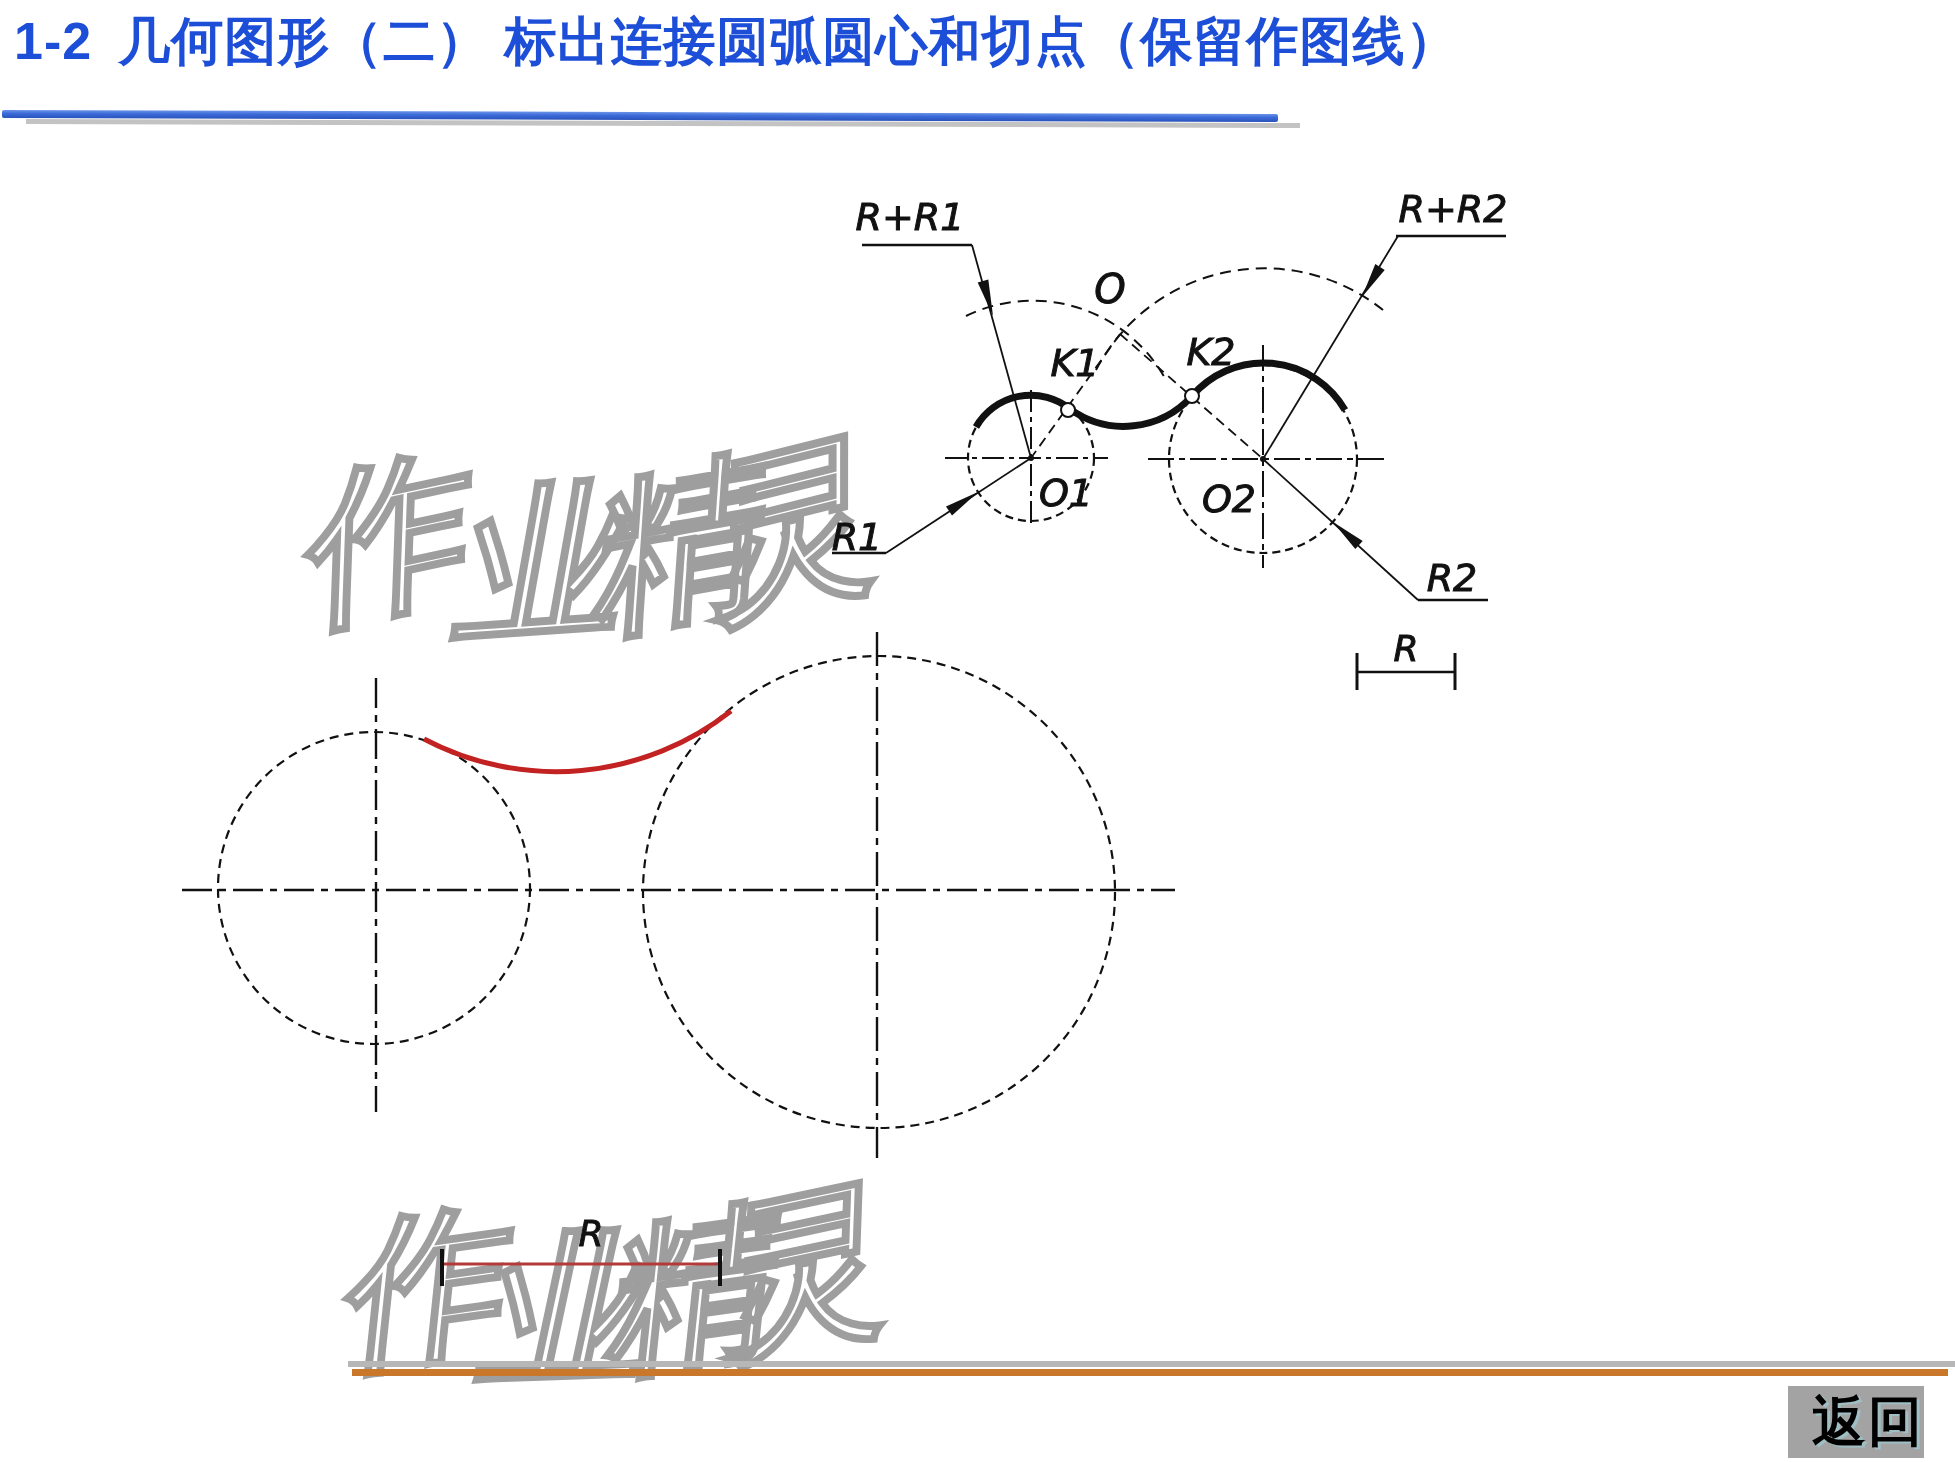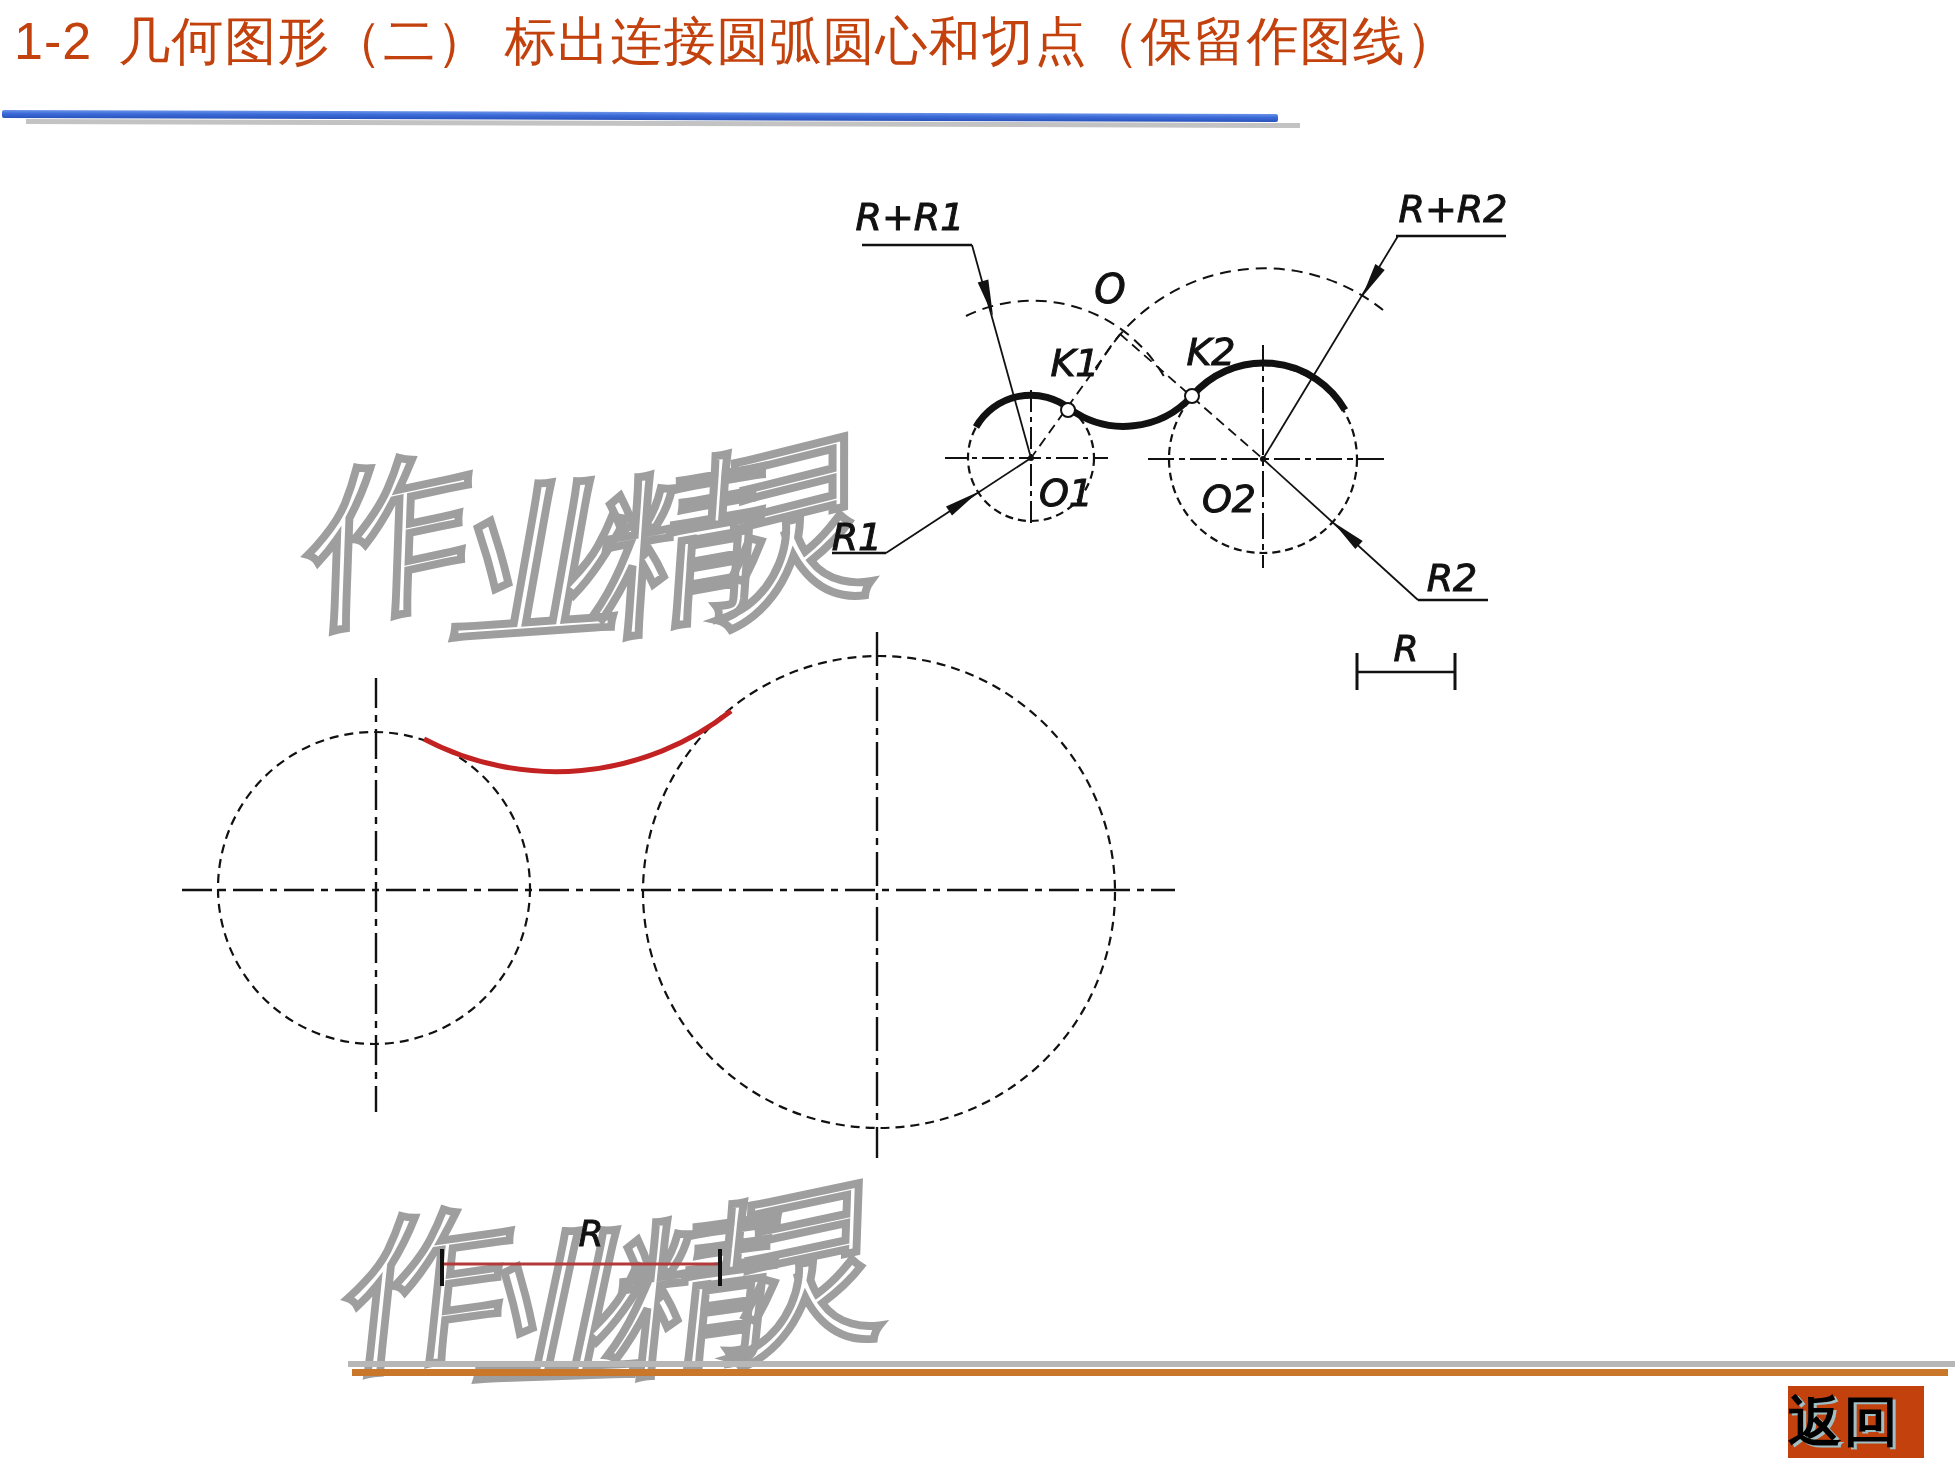--- a/index.html
+++ b/index.html
@@ -3,21 +3,21 @@
 <meta charset="utf-8">
 <style>
   html,body{margin:0;padding:0;background:#ffffff;}
   #stage{
     position:relative;width:1955px;height:1462px;background:#ffffff;overflow:hidden;
     font-family:"Liberation Sans","DejaVu Sans",sans-serif;
   }
   
   #title-bar{
     position:absolute;left:14px;top:8px;width:1700px;height:70px;
-    color:#c2410c;font-weight:normal;font-size:52px;line-height:66px;
+    color:#1d4ed8;font-weight:bold;font-size:52px;line-height:66px;
     letter-spacing:1px;white-space:nowrap;
   }
   #title-bar .num{font-family:"Liberation Sans",sans-serif;margin-right:26px;}
   #blue-rule{
     position:absolute;left:2px;top:110px;width:1276px;height:8px;
     background:linear-gradient(180deg,#6a93e8 0%,#3b6ad8 45%,#2a53bb 100%);
     transform:rotate(0.18deg);transform-origin:left center;border-radius:2px;
   }
   #blue-rule-shadow{
     position:absolute;left:26px;top:119px;width:1274px;height:5px;
@@ -36,22 +36,22 @@
   }
   
   #footer-gray{
     position:absolute;left:348px;top:1361px;width:1607px;height:6px;background:#b7b7b7;
   }
   #footer-orange{
     position:absolute;left:352px;top:1369px;width:1596px;height:7px;background:#c9772a;
   }
   #back-button{
     position:absolute;left:1788px;top:1386px;width:136px;height:72px;
-    background:#c2410c;color:#000;font-size:54px;line-height:72px;
-    text-align:left;letter-spacing:2px;cursor:pointer;
+    background:#a3a3a3;color:#000;font-size:54px;line-height:72px;
+    text-align:right;letter-spacing:2px;cursor:pointer;
     text-shadow:3px 2px 0 #9fbfc4;
     font-family:"Liberation Serif","DejaVu Serif",serif;font-weight:bold;
   }
 </style>
 </head>
 <body>
 
 <div id="stage">
 
   <div id="title-bar">

